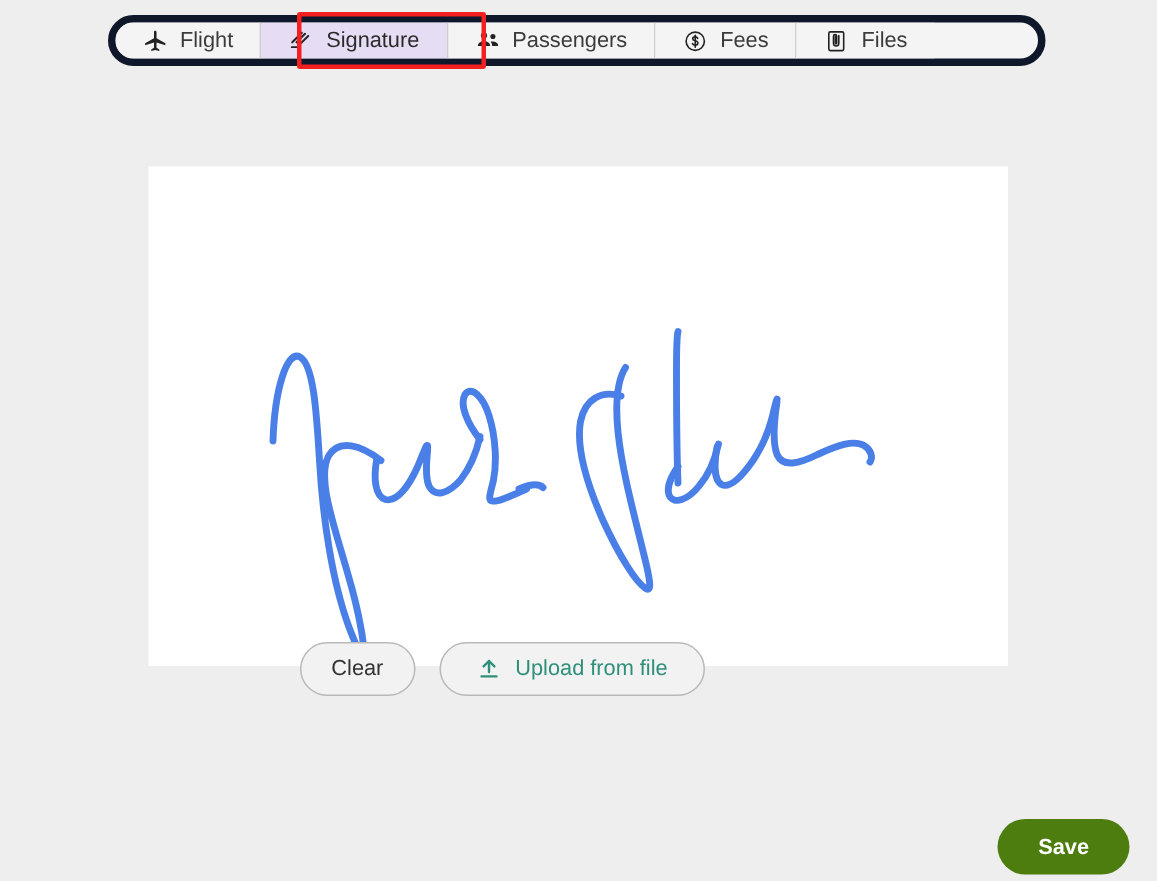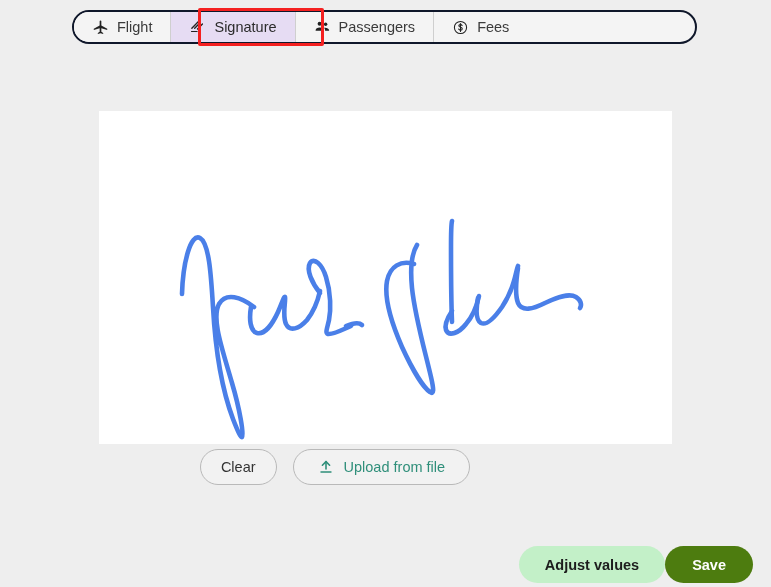--- a/index.html
+++ b/index.html
@@ -20,21 +20,21 @@
     position: absolute;
     left: 72px;
     top: 10px;
     width: 625px;
     height: 34px;
   }
   .tabbar {
     display: flex;
     height: 34px;
     box-sizing: border-box;
-    border: 2px solid #0f172a;
+    border: 5px solid #0f172a;
     border-radius: 17px;
     background: #f4f4f4;
     overflow: hidden;
   }
   .tab {
     flex: 0 0 auto;
     display: flex;
     align-items: center;
     justify-content: center;
     gap: 8px;
@@ -85,21 +85,21 @@
     width: 573px;
     height: 333px;
     background: #ffffff;
   }
   .sig-canvas svg { display: block; width: 100%; height: 100%; }
 
   
   .canvas-actions {
     position: absolute;
     left: 0;
-    top: 449px;
+    top: 428px;
     width: 670px;
     display: flex;
     justify-content: center;
     align-items: center;
     gap: 16px;
   }
   .pill-btn {
     display: inline-flex;
     align-items: center;
     justify-content: center;
@@ -231,20 +231,29 @@
       <span class="tab-icon">
         <svg viewBox="0 0 24 24" width="17" height="17" fill="none" stroke="currentColor" stroke-width="1.5">
           <circle cx="12" cy="12" r="8.6"></circle>
           <path d="M14.3 9.3c-.4-.9-1.3-1.4-2.4-1.4-1.4 0-2.3.7-2.3 1.8 0 1.1.9 1.5 2.4 1.9 1.6.4 2.5.9 2.5 2.1 0 1.2-1 2-2.5 2-1.3 0-2.2-.5-2.6-1.5" stroke-linecap="round"></path>
           <path d="M12 6.3v11.4" stroke-linecap="round"></path>
         </svg>
       </span>
       <span class="tab-label">Fees</span>
     </div>
 
+    <div class="tab">
+      <span class="tab-icon">
+        <svg viewBox="0 0 24 24" width="17" height="17" fill="none" stroke="currentColor" stroke-width="1.5">
+          <rect x="5" y="3.2" width="14" height="17.6" rx="1.4"></rect>
+          <path d="M14.4 6.6v7.2c0 1.5-1.1 2.6-2.5 2.6s-2.5-1.1-2.5-2.6V7.4c0-.9.7-1.6 1.5-1.6s1.5.7 1.5 1.6v6.3c0 .4-.3.7-.6.7s-.6-.3-.6-.7V7.6" stroke-linecap="round"></path>
+        </svg>
+      </span>
+      <span class="tab-label">Files</span>
+    </div>
 
   </div>
 </div>
 
 <div class="annot-box"></div>
 
 <div class="sig-canvas">
   <svg viewBox="0 0 573 333" preserveAspectRatio="none">
     <g fill="none" stroke="#4a7fe8" stroke-width="4.6" stroke-linecap="round" stroke-linejoin="round">
 
@@ -288,15 +297,14 @@
         <path d="M12 4 L12 15"></path>
         <path d="M6.6 9.4 L12 4 L17.4 9.4"></path>
         <path d="M4.6 19.4 L19.4 19.4"></path>
       </svg>
     </span>
     <span>Upload from file</span>
   </button>
 </div>
 
 <div class="footer">
-  <button class="btn-adjust">Adjust values</button>
   <button class="btn-save">Save</button>
 </div>
 
 </body></html>

